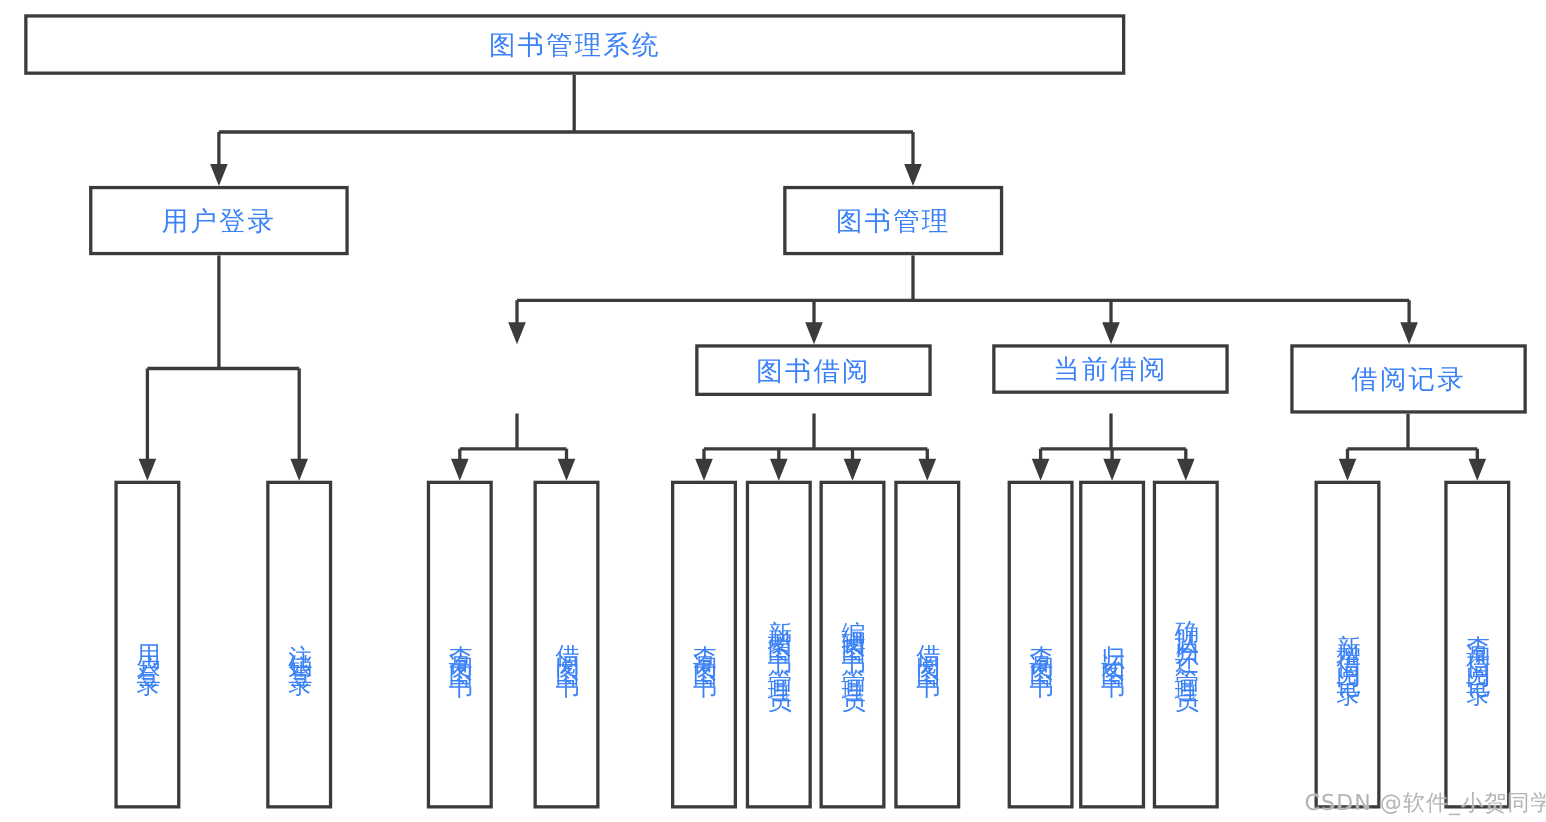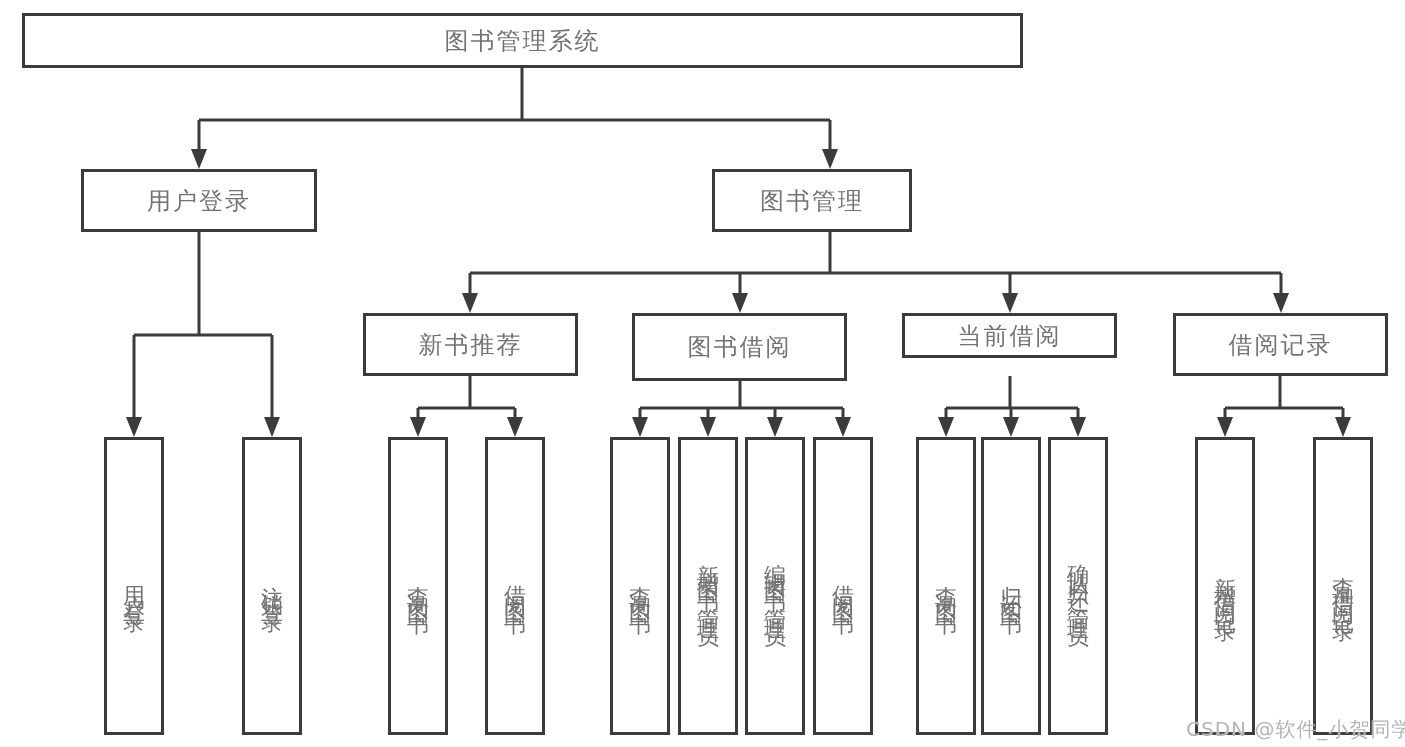--- a/index.html
+++ b/index.html
@@ -27,21 +27,21 @@
     stroke: none;
   }
   .box {
     position: absolute;
     box-sizing: border-box;
     background: #ffffff;
     border: 3px solid #3b3b3b;
     display: flex;
     align-items: center;
     justify-content: center;
-    color: #737373;
+    color: #3b82f6;
   }
   .hlabel {
     font-size: 24px;
     letter-spacing: 2px;
     white-space: nowrap;
   }
   .leaf { width: 60px; height: 298px; top: 437px; }
   .vlabel {
     writing-mode: vertical-rl;
     text-orientation: mixed;
@@ -130,24 +130,21 @@
     <span class="hlabel">图书管理系统</span>
   </div>
 
   <div class="box" style="left:81px; top:169px; width:236px; height:63px;">
     <span class="hlabel">用户登录</span>
   </div>
   <div class="box" style="left:712px; top:169px; width:200px; height:63px;">
     <span class="hlabel">图书管理</span>
   </div>
 
-  <div class="box" style="left:363px; top:313px; width:215px; height:63px;">
-    <span class="hlabel">新书推荐</span>
-  </div>
-  <div class="box" style="left:632px; top:313px; width:215px; height:68px;">
+  <div class="box" style="left:632px; top:313px; width:215px; height:47px;">
     <span class="hlabel">图书借阅</span>
   </div>
   <div class="box" style="left:902px; top:313px; width:215px; height:45px;">
     <span class="hlabel">当前借阅</span>
   </div>
   <div class="box" style="left:1173px; top:313px; width:215px; height:63px;">
     <span class="hlabel">借阅记录</span>
   </div>
 
   <div class="box leaf" style="left:104px;">

